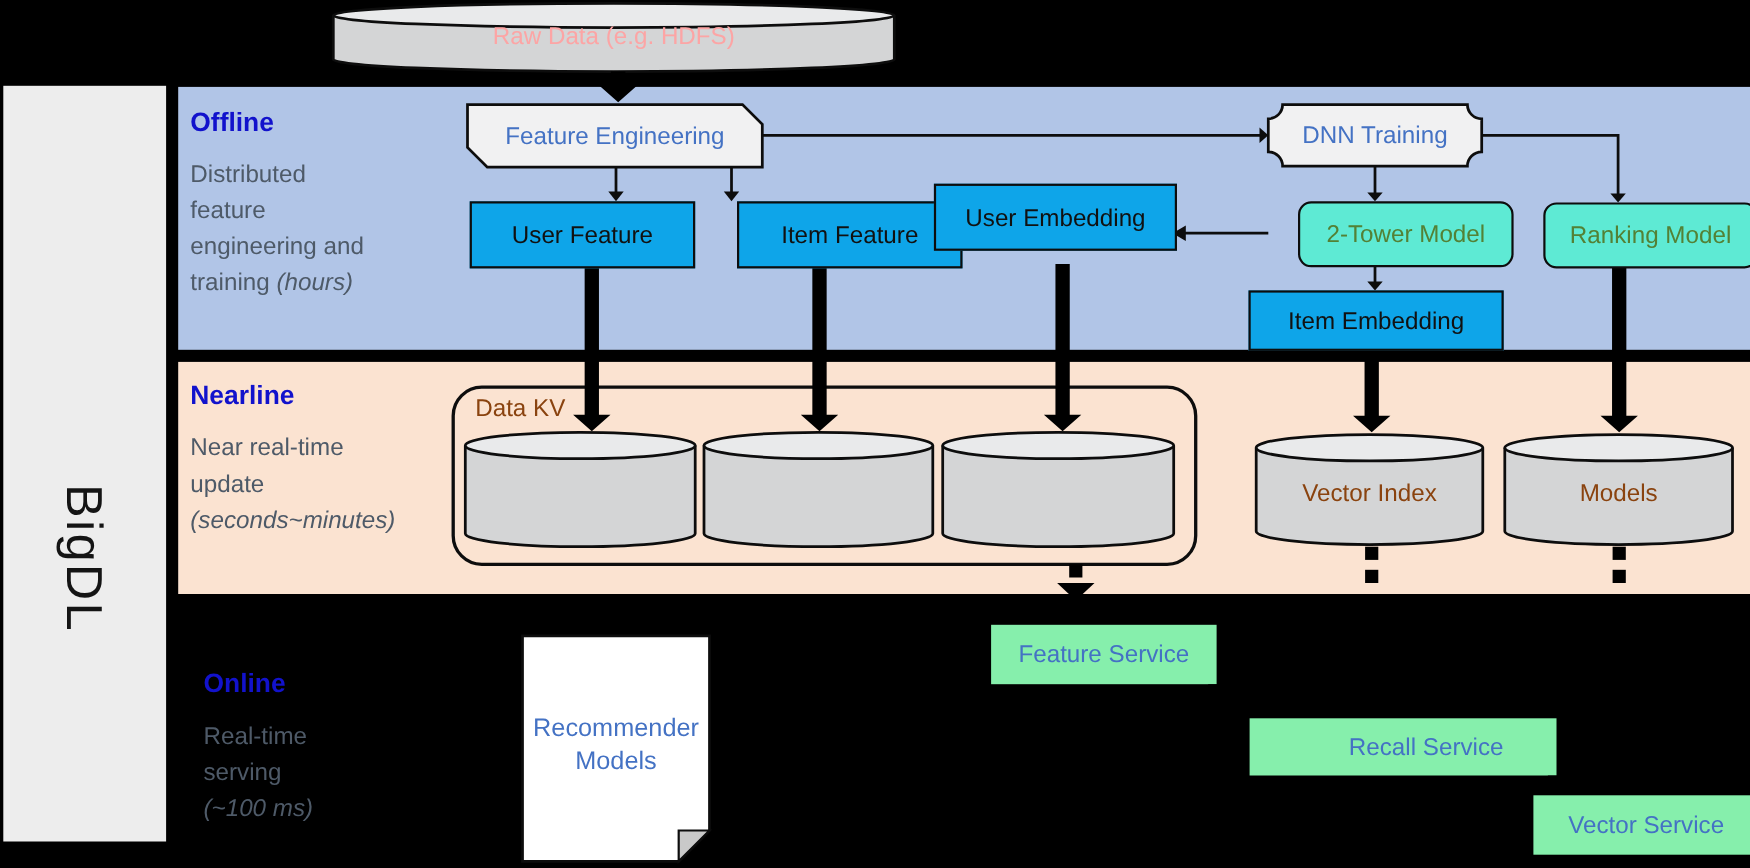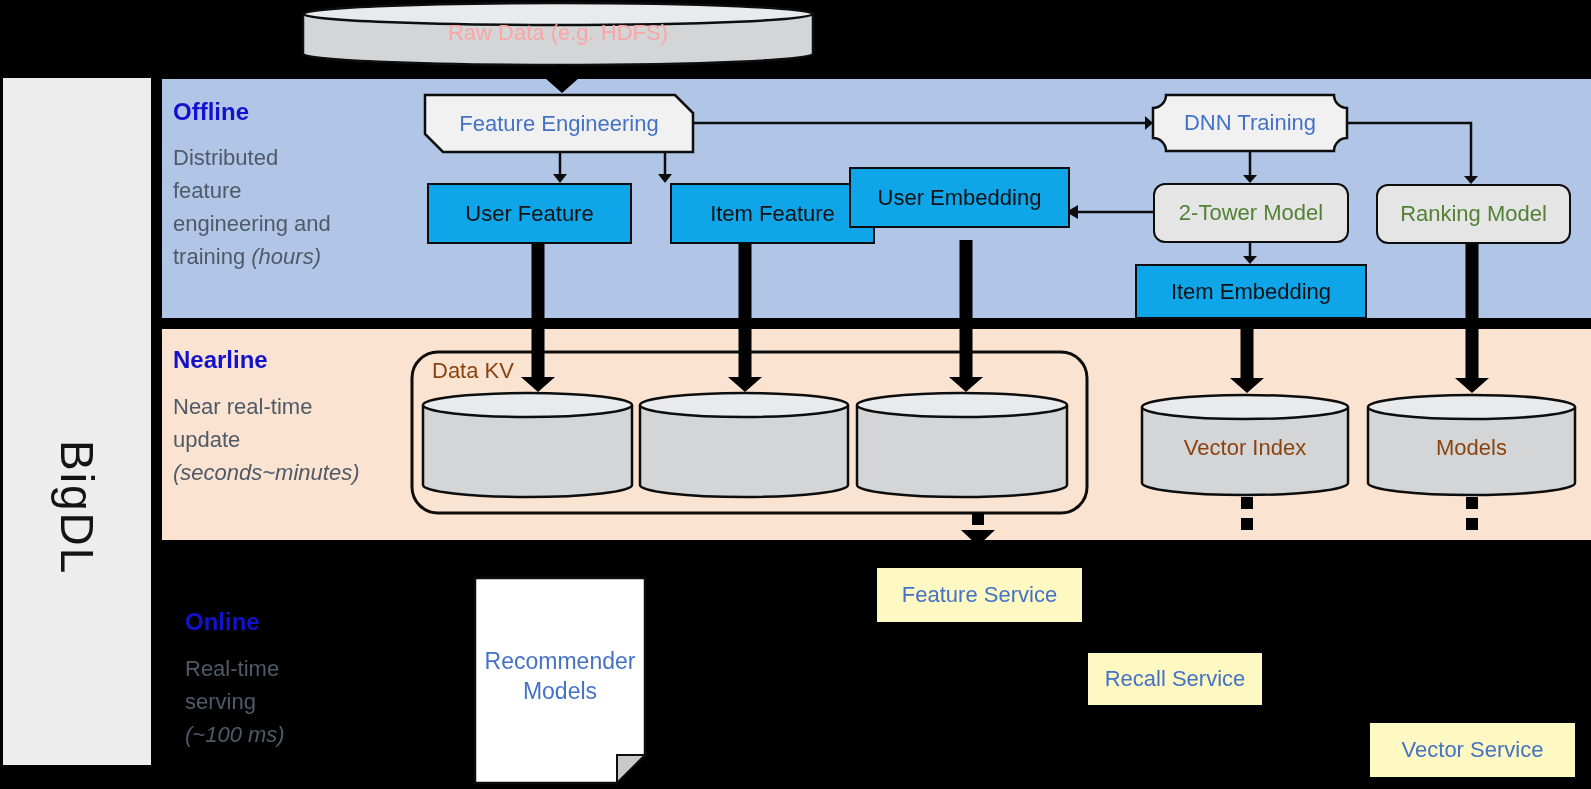--- a/index.html
+++ b/index.html
@@ -13,26 +13,26 @@
   #brand{writing-mode:vertical-rl;font-size:46px;color:#141414;letter-spacing:2px;
          position:absolute;top:300px;left:0;width:148px;height:260px;
          display:flex;align-items:center;justify-content:center;}
   svg{position:absolute;left:0;top:0;}
   .lane-title{position:absolute;font-size:24px;font-weight:600;color:#1212cc;}
   .lane-desc{position:absolute;font-size:22px;color:#4e5a68;line-height:33px;}
   .lane-desc .it{font-style:italic;}
   .node{position:absolute;display:flex;align-items:center;justify-content:center;
         font-size:22px;text-align:center;}
   .node-dark{background:#0ea5e9;border:2.5px solid #0d0d0d;color:#111;}
-  .node-green{background:#e5e5e5;border:2.5px solid #0d0d0d;border-radius:12px;color:#538135;}
+  .node-green{background:#5eead4;border:2.5px solid #0d0d0d;border-radius:12px;color:#538135;margin-left:27px;}
   .node-lighttext{color:#4472c4;}
   .cyl-label{position:absolute;display:flex;align-items:center;justify-content:center;
              font-size:22px;color:#8a430f;}
-  .svc{position:absolute;background:#fef9c3;display:flex;align-items:center;justify-content:center;
-       font-size:22px;color:#4472c4;}
+  .svc{position:absolute;background:#86efac;display:flex;align-items:center;justify-content:center;
+       font-size:22px;color:#4472c4;margin-left:24px;}
   .fold{position:absolute;right:-1px;bottom:-9px;width:0;height:0;
         border-top:9px solid #000;border-left:9px solid transparent;}
   #redis-label{position:absolute;left:432px;top:358px;font-size:22px;color:#8a430f;}
   #raw-label{position:absolute;left:303px;top:3px;width:510px;height:60px;
              display:flex;align-items:center;justify-content:center;font-size:22px;color:#fca5a5;}
   #recommender-doc-text{position:absolute;left:475px;top:640px;width:170px;height:72px;
              display:flex;flex-direction:column;align-items:center;justify-content:center;
              font-size:23px;color:#4472c4;line-height:30px;}
 </style>
 </head>
@@ -167,21 +167,21 @@
 
   <div id="recommender-doc-text">
     <div>Recommender</div>
     <div>Models</div>
   </div>
 
   <div class="svc" style="left:877px;top:568px;width:205px;height:54px;">
     <span>Feature Service</span>
     <span class="fold"></span>
   </div>
-  <div class="svc" style="left:1088px;top:653px;width:174px;height:52px;">
+  <div class="svc" style="left:1112px;top:653px;width:237px;height:52px;padding-left:42px;">
     <span>Recall Service</span>
     <span class="fold"></span>
   </div>
   <div class="svc" style="left:1370px;top:723px;width:205px;height:54px;">
     <span>Vector Service</span>
     <span class="fold"></span>
   </div>
 
 </div>
 

